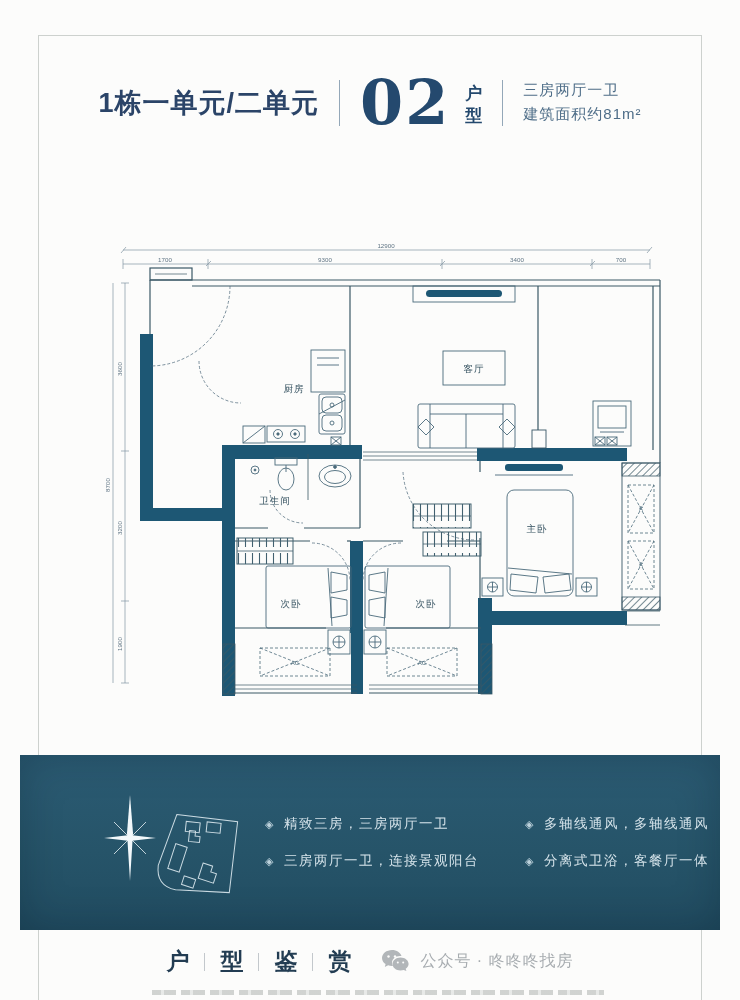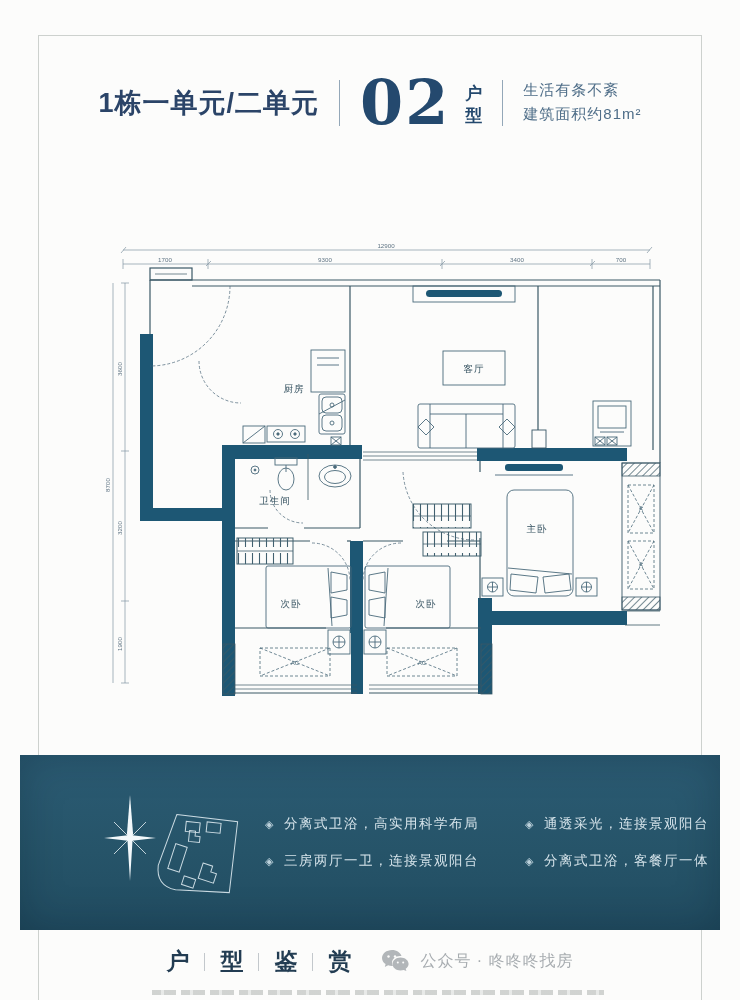--- a/index.html
+++ b/index.html
@@ -64,21 +64,21 @@
   <div class="vdiv"></div>
   <div class="num-block">
     <div class="big-num">02</div>
     <div class="type-stack">
       <span>户</span>
       <span>型</span>
     </div>
   </div>
   <div class="vdiv"></div>
   <div class="spec">
-    <span>生活有条不紊</span>
+    <span>三房两厅一卫</span>
     <span>建筑面积约81m²</span>
   </div>
 </div>
 
 <div class="floorplan">
 <svg width="570" height="492" viewBox="0 0 570 492" xmlns="http://www.w3.org/2000/svg">
   <defs>
     <pattern id="hatch" width="5" height="5" patternUnits="userSpaceOnUse" patternTransform="rotate(45)">
       <line x1="0" y1="0" x2="0" y2="5" stroke="#3a5866" stroke-width="1.4"></line>
     </pattern>
@@ -338,25 +338,25 @@
         <path d="M 36 30 l 6 0 l 0 5 l 5 0 l 0 6 l -11 0 Z" transform="rotate(-12 41 35)"></path>
         <rect x="26" y="48" width="12" height="26"></rect>
         <path d="M 58 58 l 10 0 l 0 6 l 6 0 l 0 10 l -16 0 Z"></path>
         <rect x="44" y="76" width="12" height="9"></rect>
       </g>
     </svg>
   </div>
   <div class="features">
     <div class="feature">
       <span class="bullet">◈</span>
-      <span>分离式卫浴，高实用科学布局</span>
+      <span>精致三房，三房两厅一卫</span>
     </div>
     <div class="feature">
       <span class="bullet">◈</span>
-      <span>通透采光，连接景观阳台</span>
+      <span>多轴线通风，多轴线通风</span>
     </div>
     <div class="feature">
       <span class="bullet">◈</span>
       <span>三房两厅一卫，连接景观阳台</span>
     </div>
     <div class="feature">
       <span class="bullet">◈</span>
       <span>分离式卫浴，客餐厅一体</span>
     </div>
   </div>

